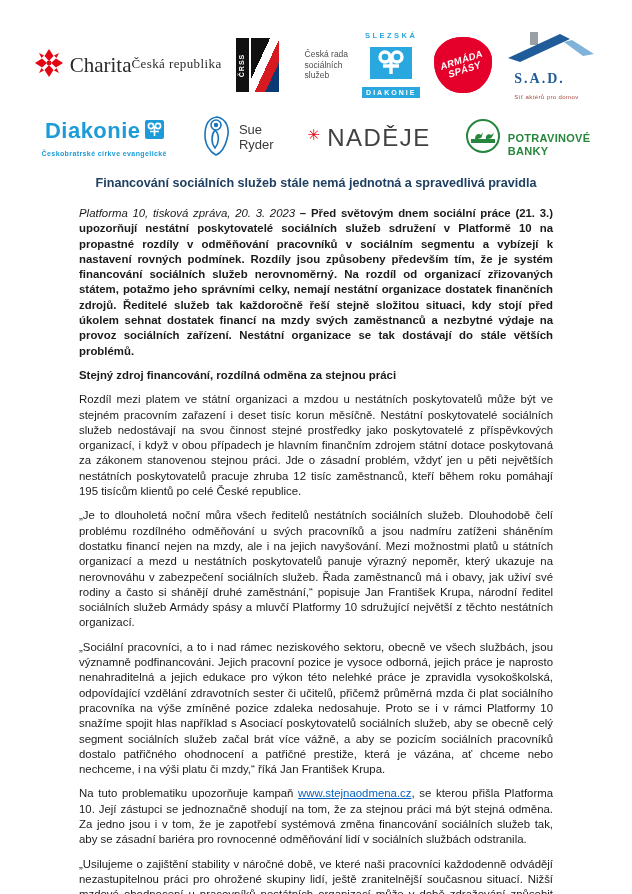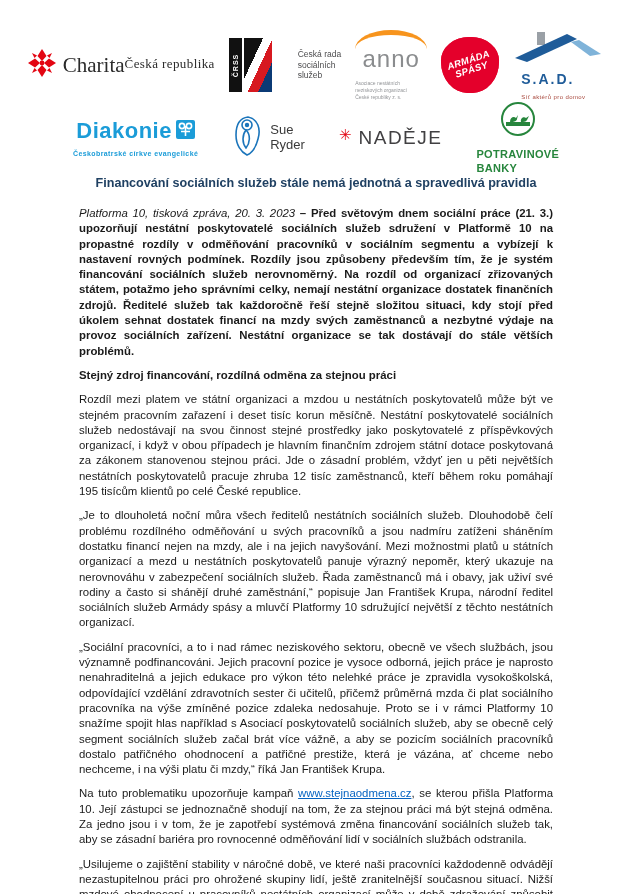--- a/index.html
+++ b/index.html
@@ -41,40 +41,40 @@
   .anno-sub{color:#939598;font-size:5px;line-height:1.4;white-space:pre-line;text-align:left;margin-top:3px;align-self:flex-start;}
 
   
   .shield{width:58px;height:56px;background:#e4002b;border-radius:48% 48% 46% 46%/42% 42% 56% 56%;
     display:flex;align-items:center;justify-content:center;box-shadow:inset 0 0 0 2px #e4002b;}
   .shield-text{color:#fff;font-weight:bold;font-style:italic;font-size:9.5px;line-height:1.05;
     transform:rotate(-18deg);text-align:center;white-space:pre-line;letter-spacing:.3px;}
 
   
   .sad{display:flex;flex-direction:column;align-items:flex-start;line-height:1;}
-  .sad-title{color:#1f5c99;font-weight:bold;font-size:14px;letter-spacing:2px;margin:1px 16px 2px 8px;}
+  .sad-title{color:#1f5c99;font-weight:bold;font-size:14px;letter-spacing:2px;margin:1px 16px 2px 8px;font-family:Liberation Serif, serif;}
   .sad-sub{color:#a94a3f;font-size:6px;margin-left:8px;letter-spacing:.4px;}
 
   
   .diakonie{display:flex;flex-direction:column;line-height:1;}
   .diak-top{display:flex;align-items:center;gap:4px;}
   .diak-title{color:#1b9cd8;font-weight:bold;font-size:22px;letter-spacing:.5px;}
   .diak-sub{color:#1b9cd8;font-size:7px;font-weight:bold;margin-top:2px;letter-spacing:.4px;}
 
   
   .sue{display:flex;align-items:center;gap:6px;}
   .sue-text{font-size:13px;color:#3a3a3a;line-height:1.15;white-space:pre-line;}
 
   
   .nadeje{display:flex;align-items:center;}
   .nadeje-star{color:#e30613;font-size:15px;margin-right:1px;margin-top:-6px;}
-  .nadeje-text{color:#414042;font-size:19px;letter-spacing:1.5px;}
-
-  
-  .banky{display:flex;align-items:center;gap:7px;flex-direction:column;}
+  .nadeje-text{color:#414042;font-size:24px;letter-spacing:1.5px;}
+
+  
+  .banky{display:flex;align-items:flex-end;gap:7px;}
   .banky-text{color:#27863d;font-weight:bold;font-size:11px;line-height:1.2;white-space:pre-line;letter-spacing:.3px;}
 
   
   .doc-title{
     margin:14px 60px 16px;text-align:center;font-weight:bold;font-size:12.6px;color:#1f4062;
   }
   .doc-body{
     margin:11px 79px 0;font-size:11.4px;line-height:15.3px;text-align:justify;
   }
   .doc-body p{margin:0 0 9px;}
@@ -118,28 +118,34 @@
         <span class="crss-spine">
             <span class="crss-vert">ČRSS</span>
           </span>
         <span class="crss-flag"></span>
       </span>
       <span class="crss-label">Česká rada
 sociálních
 služeb</span>
     </div>
 
-
-    <div class="logo anno">
-      <span class="anno-arc"></span>
-      <span class="anno-title">anno</span>
-      <span class="anno-sub">Asociace nestátních
-neziskových organizací
-České republiky z. s.</span>
-    </div>
+    <div class="logo slezska">
+      <span class="sl-top">SLEZSKÁ</span>
+      <span class="sl-square">
+        <svg width="34" height="26" viewBox="0 0 34 26">
+          <g stroke="#ffffff" fill="none" stroke-width="3.4">
+            <circle cx="11" cy="7" r="5"></circle>
+            <circle cx="23" cy="7" r="5"></circle>
+            <path d="M17 4 V24 M9 16 H25"></path>
+          </g>
+        </svg>
+      </span>
+      <span class="sl-bottom">DIAKONIE</span>
+    </div>
+
 
     <div class="logo">
       <span class="shield">
         <span class="shield-text">ARMÁDA
 SPÁSY</span>
       </span>
     </div>
 
     <div class="logo sad">
       <span>

